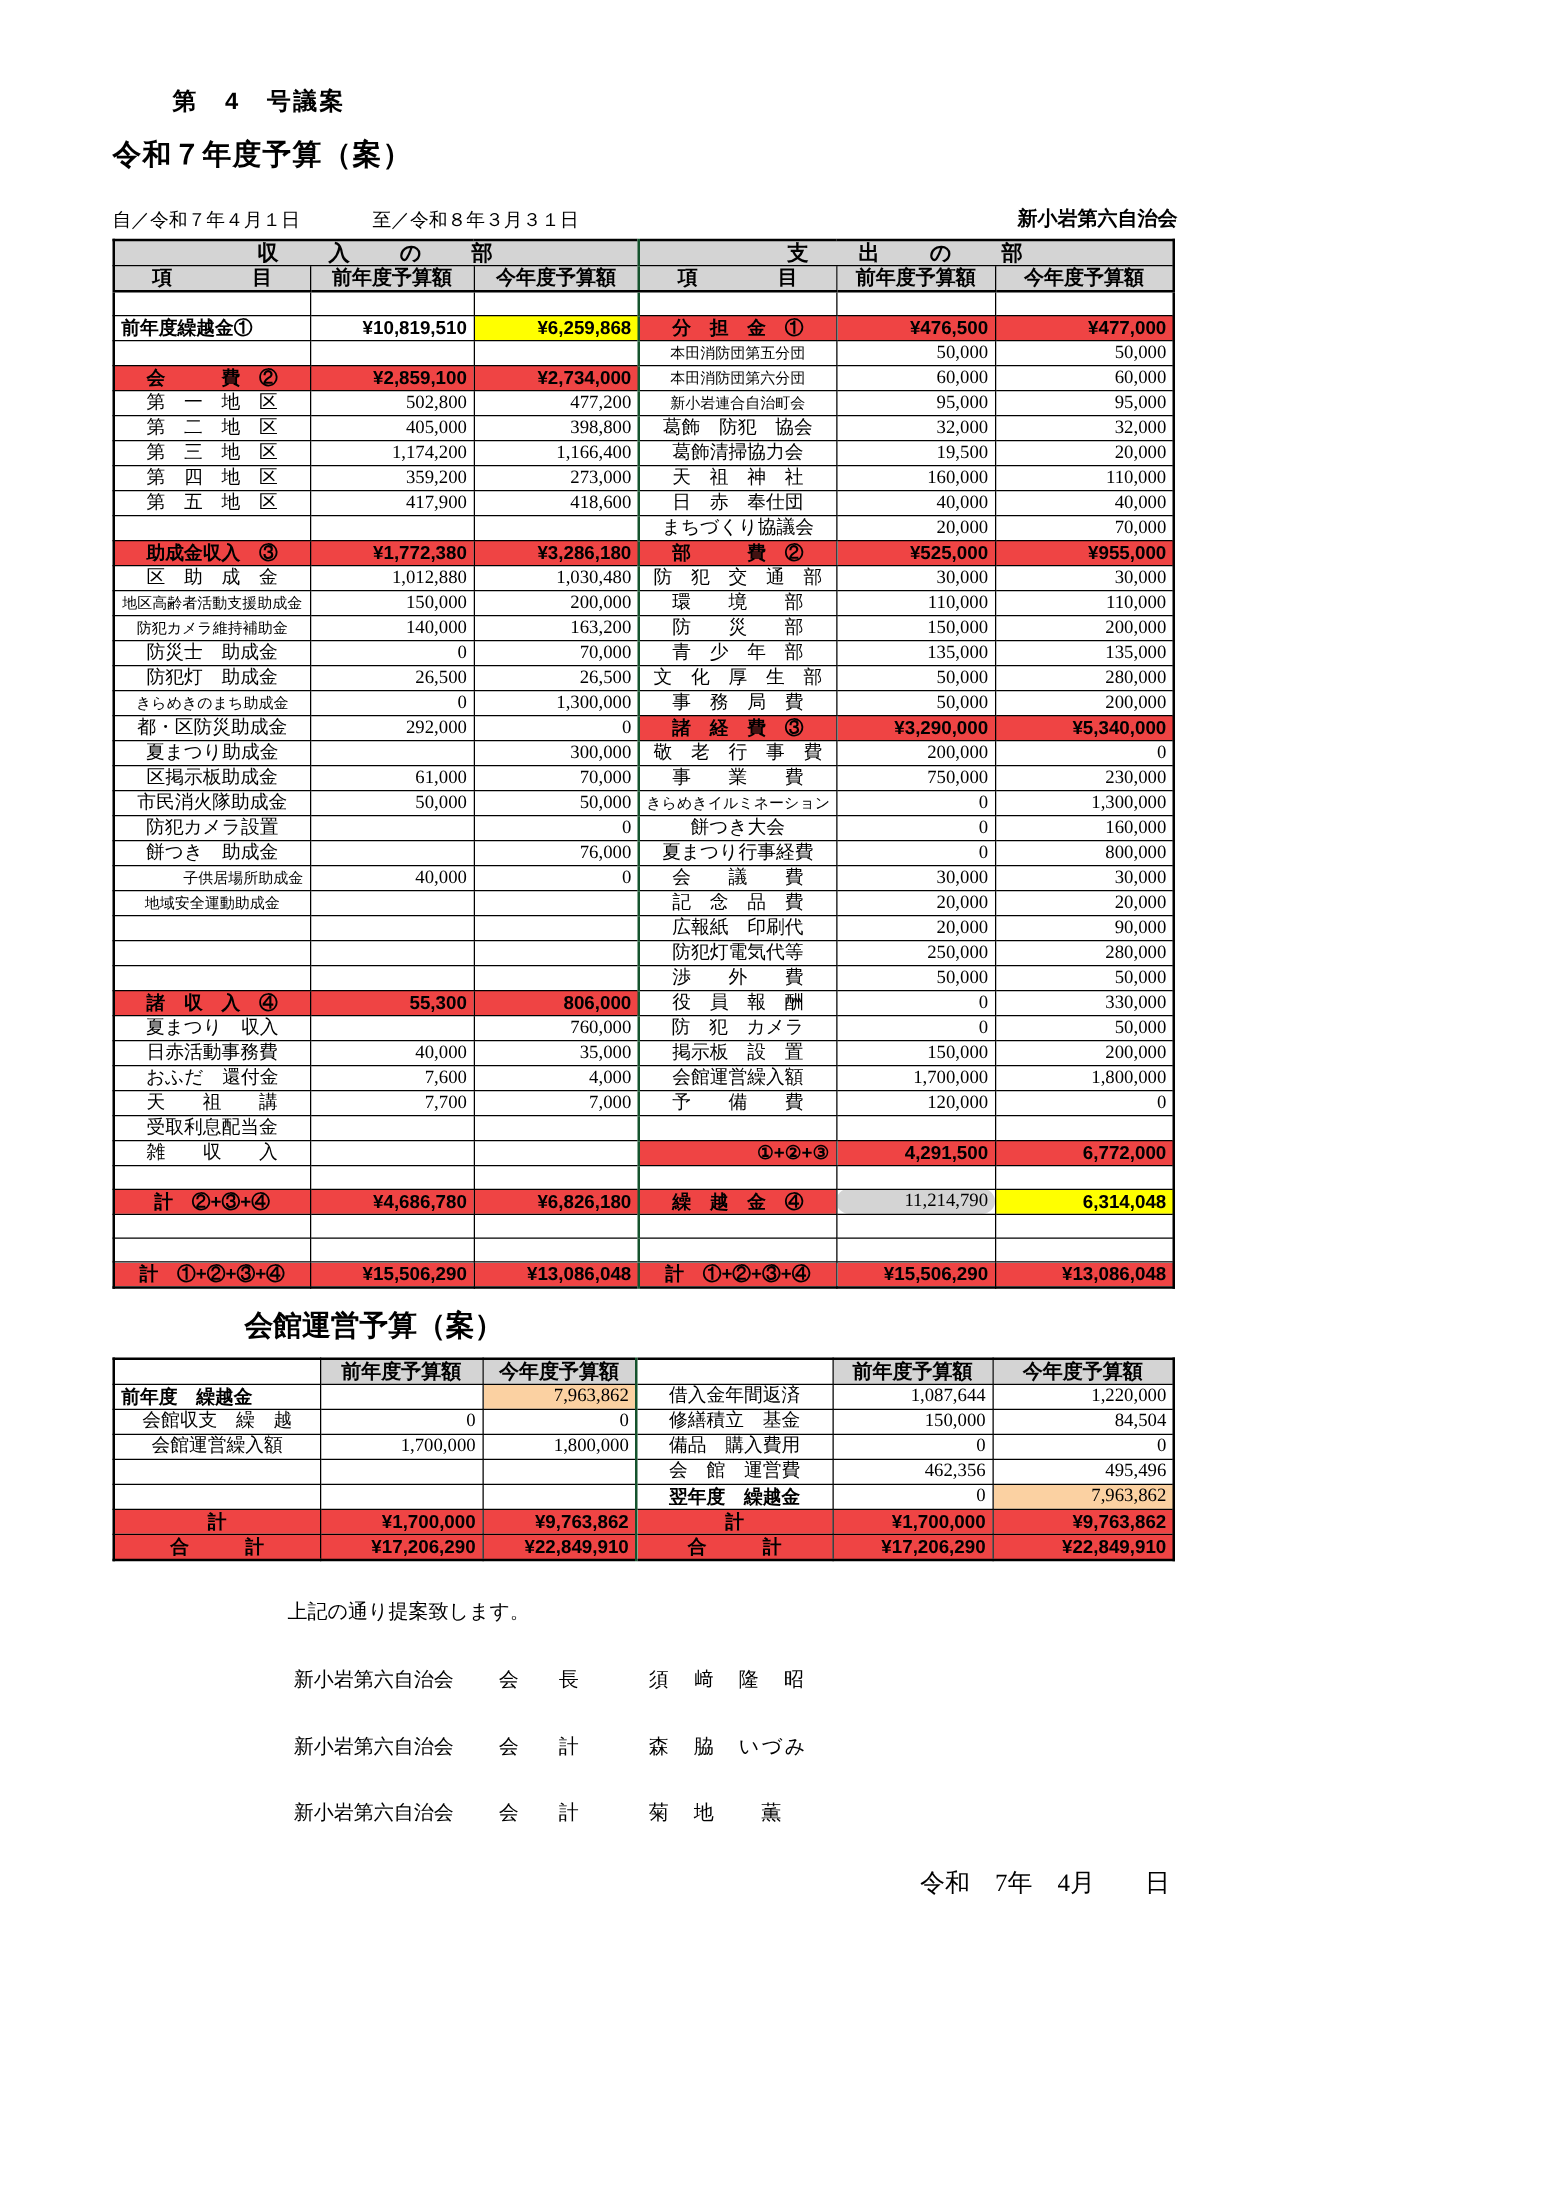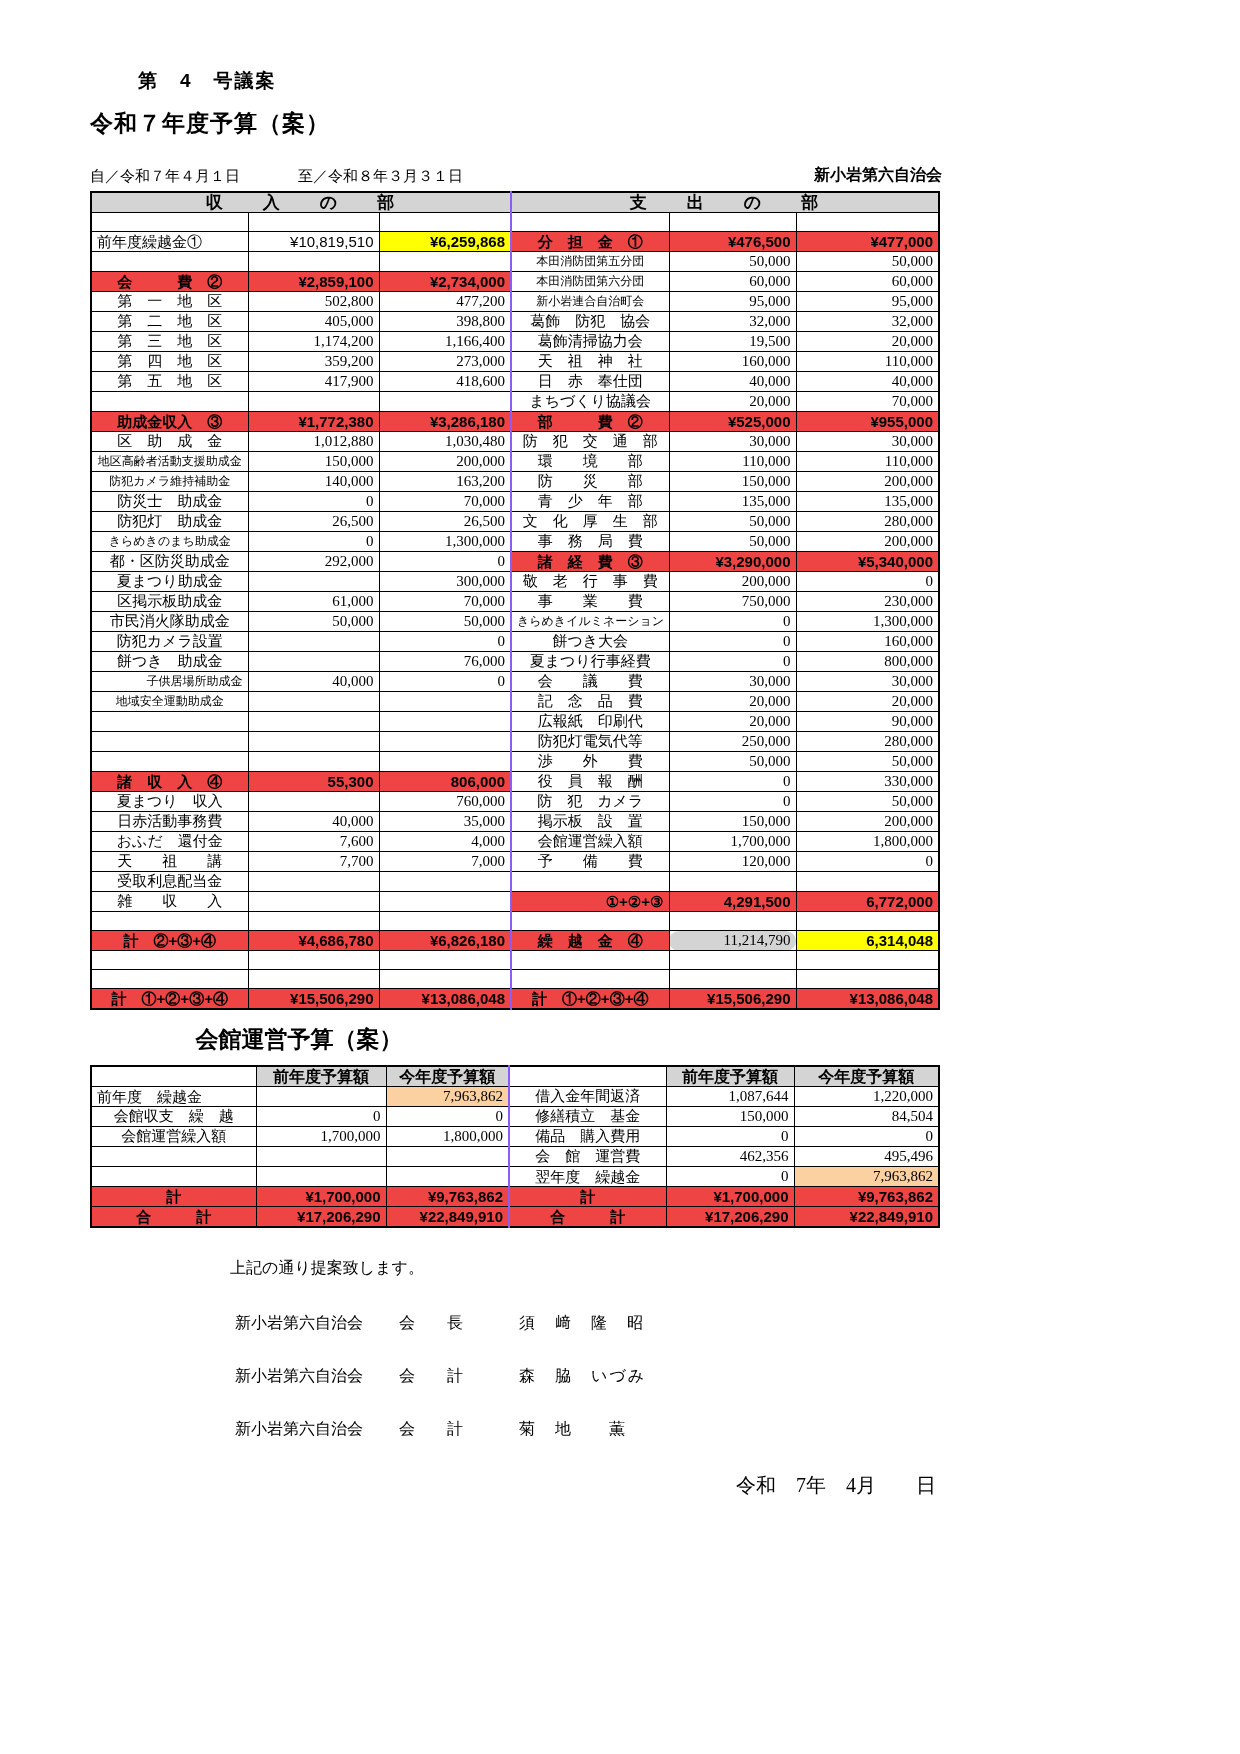--- a/index.html
+++ b/index.html
@@ -12,27 +12,27 @@
   .period-to { margin-left:58px; }
   .org-name { margin-left:auto; font-family:"Liberation Sans", sans-serif; font-weight:bold; font-size:16px; }
   table { border-collapse:collapse; border:2px solid #000; table-layout:fixed; width:848px; }
   td { border:1px solid #000; padding:0 5px; height:19px; line-height:19px; font-size:15px; overflow:hidden; white-space:nowrap; }
   td.item { text-align:center; }
   td.num { text-align:right; }
   .hdr { background:#d4d4d4; font-family:"Liberation Sans", sans-serif; font-weight:bold; text-align:center !important; font-size:16px;margin-top:36px; }
   .grp { font-size:17px; letter-spacing:2px; }
   .sec { background:#ef4444; font-family:"Liberation Sans", sans-serif; font-weight:bold; }
   .gr  { background:#d4d4d4;border-radius:10px; }
-  .b   { font-family:"Liberation Sans", sans-serif; font-weight:normal; }
+  .b   { font-family:"Liberation Sans", sans-serif; font-weight:bold; }
   .yel { background:#ffff00; font-family:"Liberation Sans", sans-serif; font-weight:bold; }
   .org { background:#fbd1a2; }
   .sm  { font-size:12px;margin-left:22px; }
   .al  { text-align:left !important; }
   .ar  { text-align:right !important; }
-  .divL { border-left:2px solid #8b5cf6; }
+  .divL { border-left:2px solid #14532d; }
   .colhead td { border-bottom:2px solid #000; }
   .hall-title { width:418px; text-align:center; font-family:"Liberation Sans", sans-serif; font-weight:bold; font-size:23px; margin:14px 0 10px 0; }
   .footer { margin-top:30px; font-size:16px; }
   .proposal-note { margin-left:140px; margin-bottom:34px; }
   .sig-row { display:flex; margin-left:145px; margin-bottom:32px; }
   .sig-org { width:140px; }
   .sig-role { width:90px; margin-left:24px; }
   .sig-name { margin-left:30px; letter-spacing:2px; }
   .date-line { text-align:right; padding-right:6px; font-size:20px; }
 </style>
@@ -56,20 +56,28 @@
         <col style="width:131px">
         <col style="width:132px">
       <col style="width:158px">
         <col style="width:127px">
         <col style="width:143px">
     </colgroup>
     <thead>
       <tr>
         <td colspan="3" class="hdr grp">収　　入　　の　　部</td>
         <td colspan="3" class="hdr grp divL">支　　出　　の　　部</td>
+      </tr>
+      <tr class="colhead">
+        <td class="hdr">項　　　　目</td>
+        <td class="hdr">前年度予算額</td>
+        <td class="hdr">今年度予算額</td>
+        <td class="hdr divL">項　　　　目</td>
+        <td class="hdr">前年度予算額</td>
+        <td class="hdr">今年度予算額</td>
       </tr>
     </thead>
     <tbody id="main-tbody">
         <tr>
           <td class="item"></td>
           <td class="num"></td>
           <td class="num"></td>
           <td class="item divL"></td>
           <td class="num"></td>
           <td class="num"></td>

